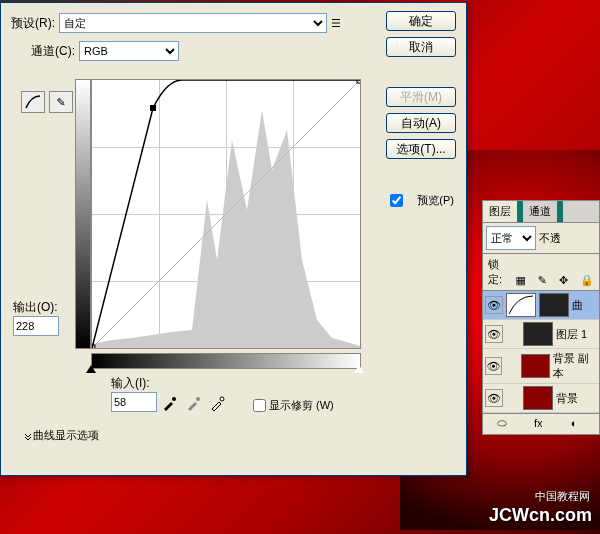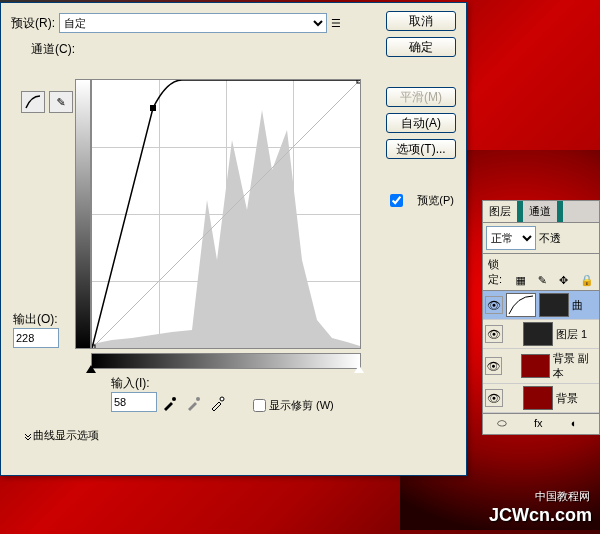--- a/index.html
+++ b/index.html
@@ -18,21 +18,21 @@
 .preset-sel{width:268px}
 .channel-sel{width:100px}
 .curve-box{position:absolute;left:90px;top:76px;width:268px;height:268px;border:1px solid #888;background:#fff}
 .grid-line{position:absolute;background:#ccc}
 .histo{position:absolute;inset:0}
 .curve-svg{position:absolute;inset:0}
 .grad-v{position:absolute;left:74px;top:76px;width:14px;height:268px;background:linear-gradient(to top,#000,#fff);border:1px solid #888}
 .grad-h{position:absolute;left:90px;top:350px;width:268px;height:14px;background:linear-gradient(to right,#000,#fff);border:1px solid #888}
 .slider-black{position:absolute;left:85px;top:362px;width:0;height:0;border-left:5px solid transparent;border-right:5px solid transparent;border-bottom:8px solid #000}
 .slider-white{position:absolute;left:353px;top:362px;width:0;height:0;border-left:5px solid transparent;border-right:5px solid transparent;border-bottom:8px solid #fff}
-.output-grp{position:absolute;left:12px;top:308px}
+.output-grp{position:absolute;left:12px;top:296px}
 .input-grp{position:absolute;left:110px;top:372px}
 .num-input{width:40px;height:16px;border:1px solid #7b9ebd;font-size:11px;padding:1px 2px}
 .eyedrops{position:absolute;left:160px;top:393px;display:flex;gap:8px}
 .eye{width:16px;height:16px;cursor:pointer}
 .show-clip{position:absolute;left:252px;top:395px;display:flex;align-items:center;gap:3px}
 .curve-opts{position:absolute;left:22px;top:425px;display:flex;align-items:center;}
 .chev{width:10px;height:10px}
 .right-btns{position:absolute;right:10px;top:8px;width:70px;display:flex;flex-direction:column;gap:6px}
 .btn{height:20px;border:1px solid #003c74;background:linear-gradient(#fff,#ece9d8);font-size:12px;cursor:pointer;border-radius:3px}
 .btn[disabled]{color:#aca899}
@@ -119,20 +119,21 @@
 
 <div class="dialog">
   <div class="dlg-body">
     <div class="row">
       <span class="lbl">预设(R):</span>
       <select class="preset-sel"><option>自定</option></select>
       <span class="menu-icon">☰</span>
     </div>
     <div class="row channel-row">
       <span class="lbl">通道(C):</span>
+      <select class="channel-sel"><option>RGB</option></select>
     </div>
 
     <div class="tool-icons">
       <div class="tool-icon">
           <svg width="16" height="14">
             <path d="M1 13 Q6 1 15 1" stroke="#000" fill="none" stroke-width="1.5"></path>
           </svg>
         </div>
       <div class="tool-icon">✎</div>
     </div>
@@ -190,22 +191,22 @@
     </div>
 
     <div class="curve-opts">
       <svg class="chev" viewBox="0 0 10 10">
           <path d="M2 3 L5 6 L8 3 M2 6 L5 9 L8 6" stroke="#000" fill="none"></path>
         </svg>
       <span>曲线显示选项</span>
     </div>
 
     <div class="right-btns">
+      <button class="btn">确定</button>
       <button class="btn">取消</button>
-      <button class="btn">确定</button>
       <div style="height:18px"></div>
       <button class="btn" disabled="">平滑(M)</button>
       <button class="btn">自动(A)</button>
       <button class="btn">选项(T)...</button>
     </div>
     <div class="preview-chk">
       <input type="checkbox" checked="" style="">
       <span>预览(P)</span>
     </div>
   </div>

